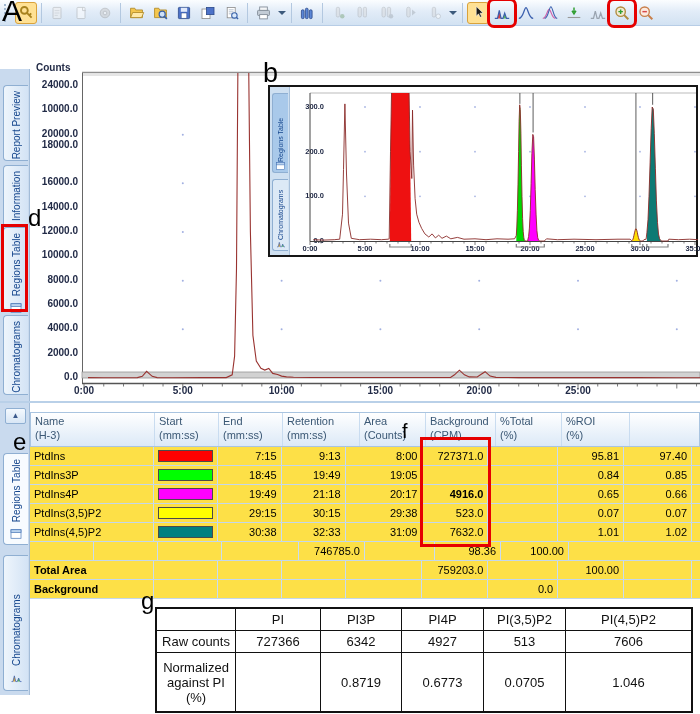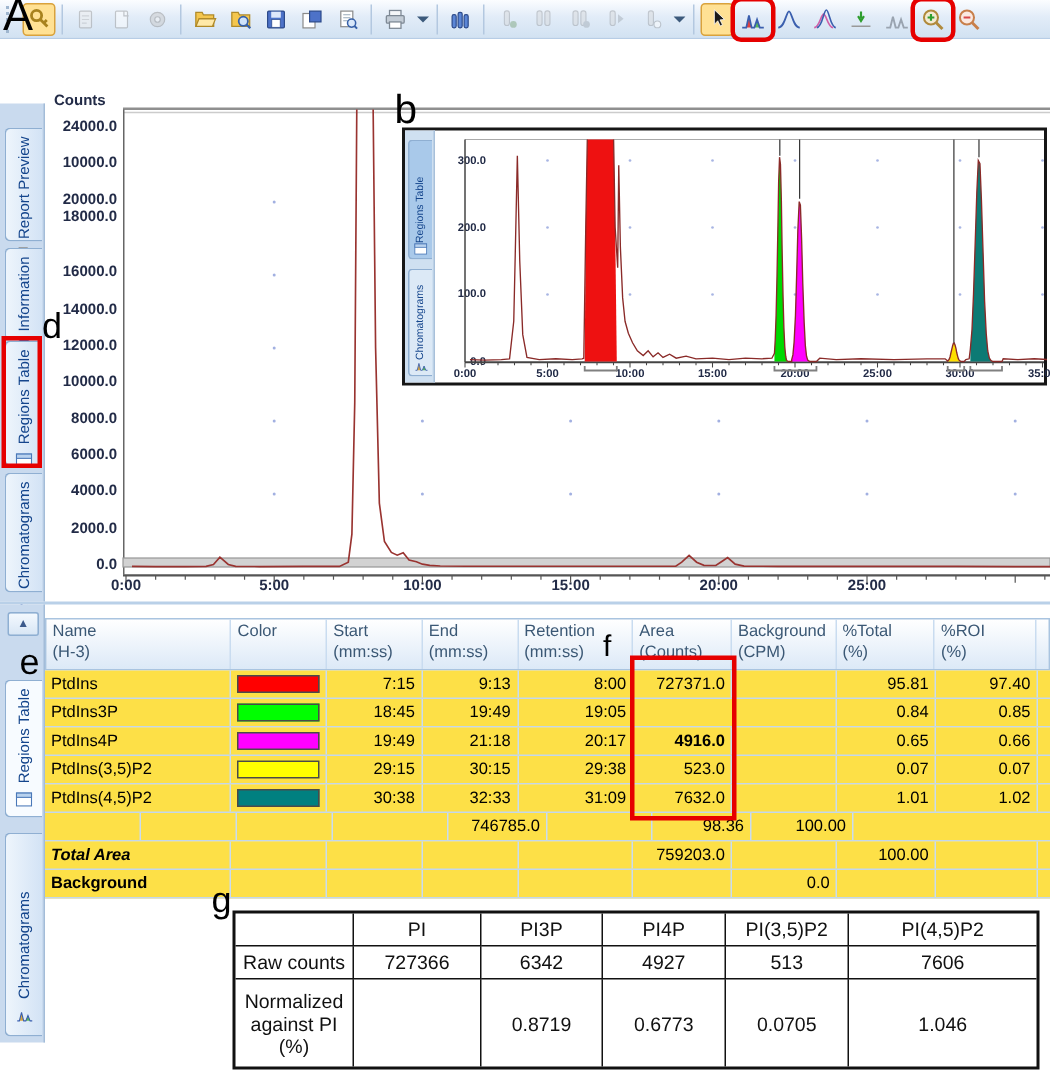--- a/index.html
+++ b/index.html
@@ -528,23 +528,20 @@
       </div>
     </div>
 
   <div class="rtable" id="rtable">
       <div class="rhead">
         <div class="cell" style="width: 124px;">
           <div>Name</div>
           <div>(H-3)</div>
         </div>
         <div class="cell" style="width: 64px;">
-          <div>Color</div>
-        </div>
-        <div class="cell" style="width: 64px;">
           <div>Start</div>
           <div>(mm:ss)</div>
         </div>
         <div class="cell" style="width: 64px;">
           <div>End</div>
           <div>(mm:ss)</div>
         </div>
         <div class="cell" style="width: 77px;">
           <div>Retention</div>
           <div>(mm:ss)</div>
@@ -642,21 +639,21 @@
         <div class="cell num" style="width: 64px;"></div>
         <div class="cell num" style="width: 64px;"></div>
         <div class="cell num" style="width: 77px;"></div>
         <div class="cell num" style="width: 66px;">746785.0</div>
         <div class="cell num" style="width: 70px;"></div>
         <div class="cell num" style="width: 66px;">98.36</div>
         <div class="cell num" style="width: 68px;">100.00</div>
         <div class="cell" style="width: 7px; border-right: none;"></div>
       </div>
       <div class="rrow">
-        <div class="cell bold" style="width: 124px; font-style: italic;">Total Area</div>
+        <div class="cell bold" style="width: 124px;">Total Area</div>
         <div class="cell" style="width: 64px;"></div>
         <div class="cell num" style="width: 64px;"></div>
         <div class="cell num" style="width: 64px;"></div>
         <div class="cell num" style="width: 77px;"></div>
         <div class="cell num" style="width: 66px;">759203.0</div>
         <div class="cell num" style="width: 70px;"></div>
         <div class="cell num" style="width: 66px;">100.00</div>
         <div class="cell num" style="width: 68px;"></div>
         <div class="cell" style="width: 7px; border-right: none;"></div>
       </div>

